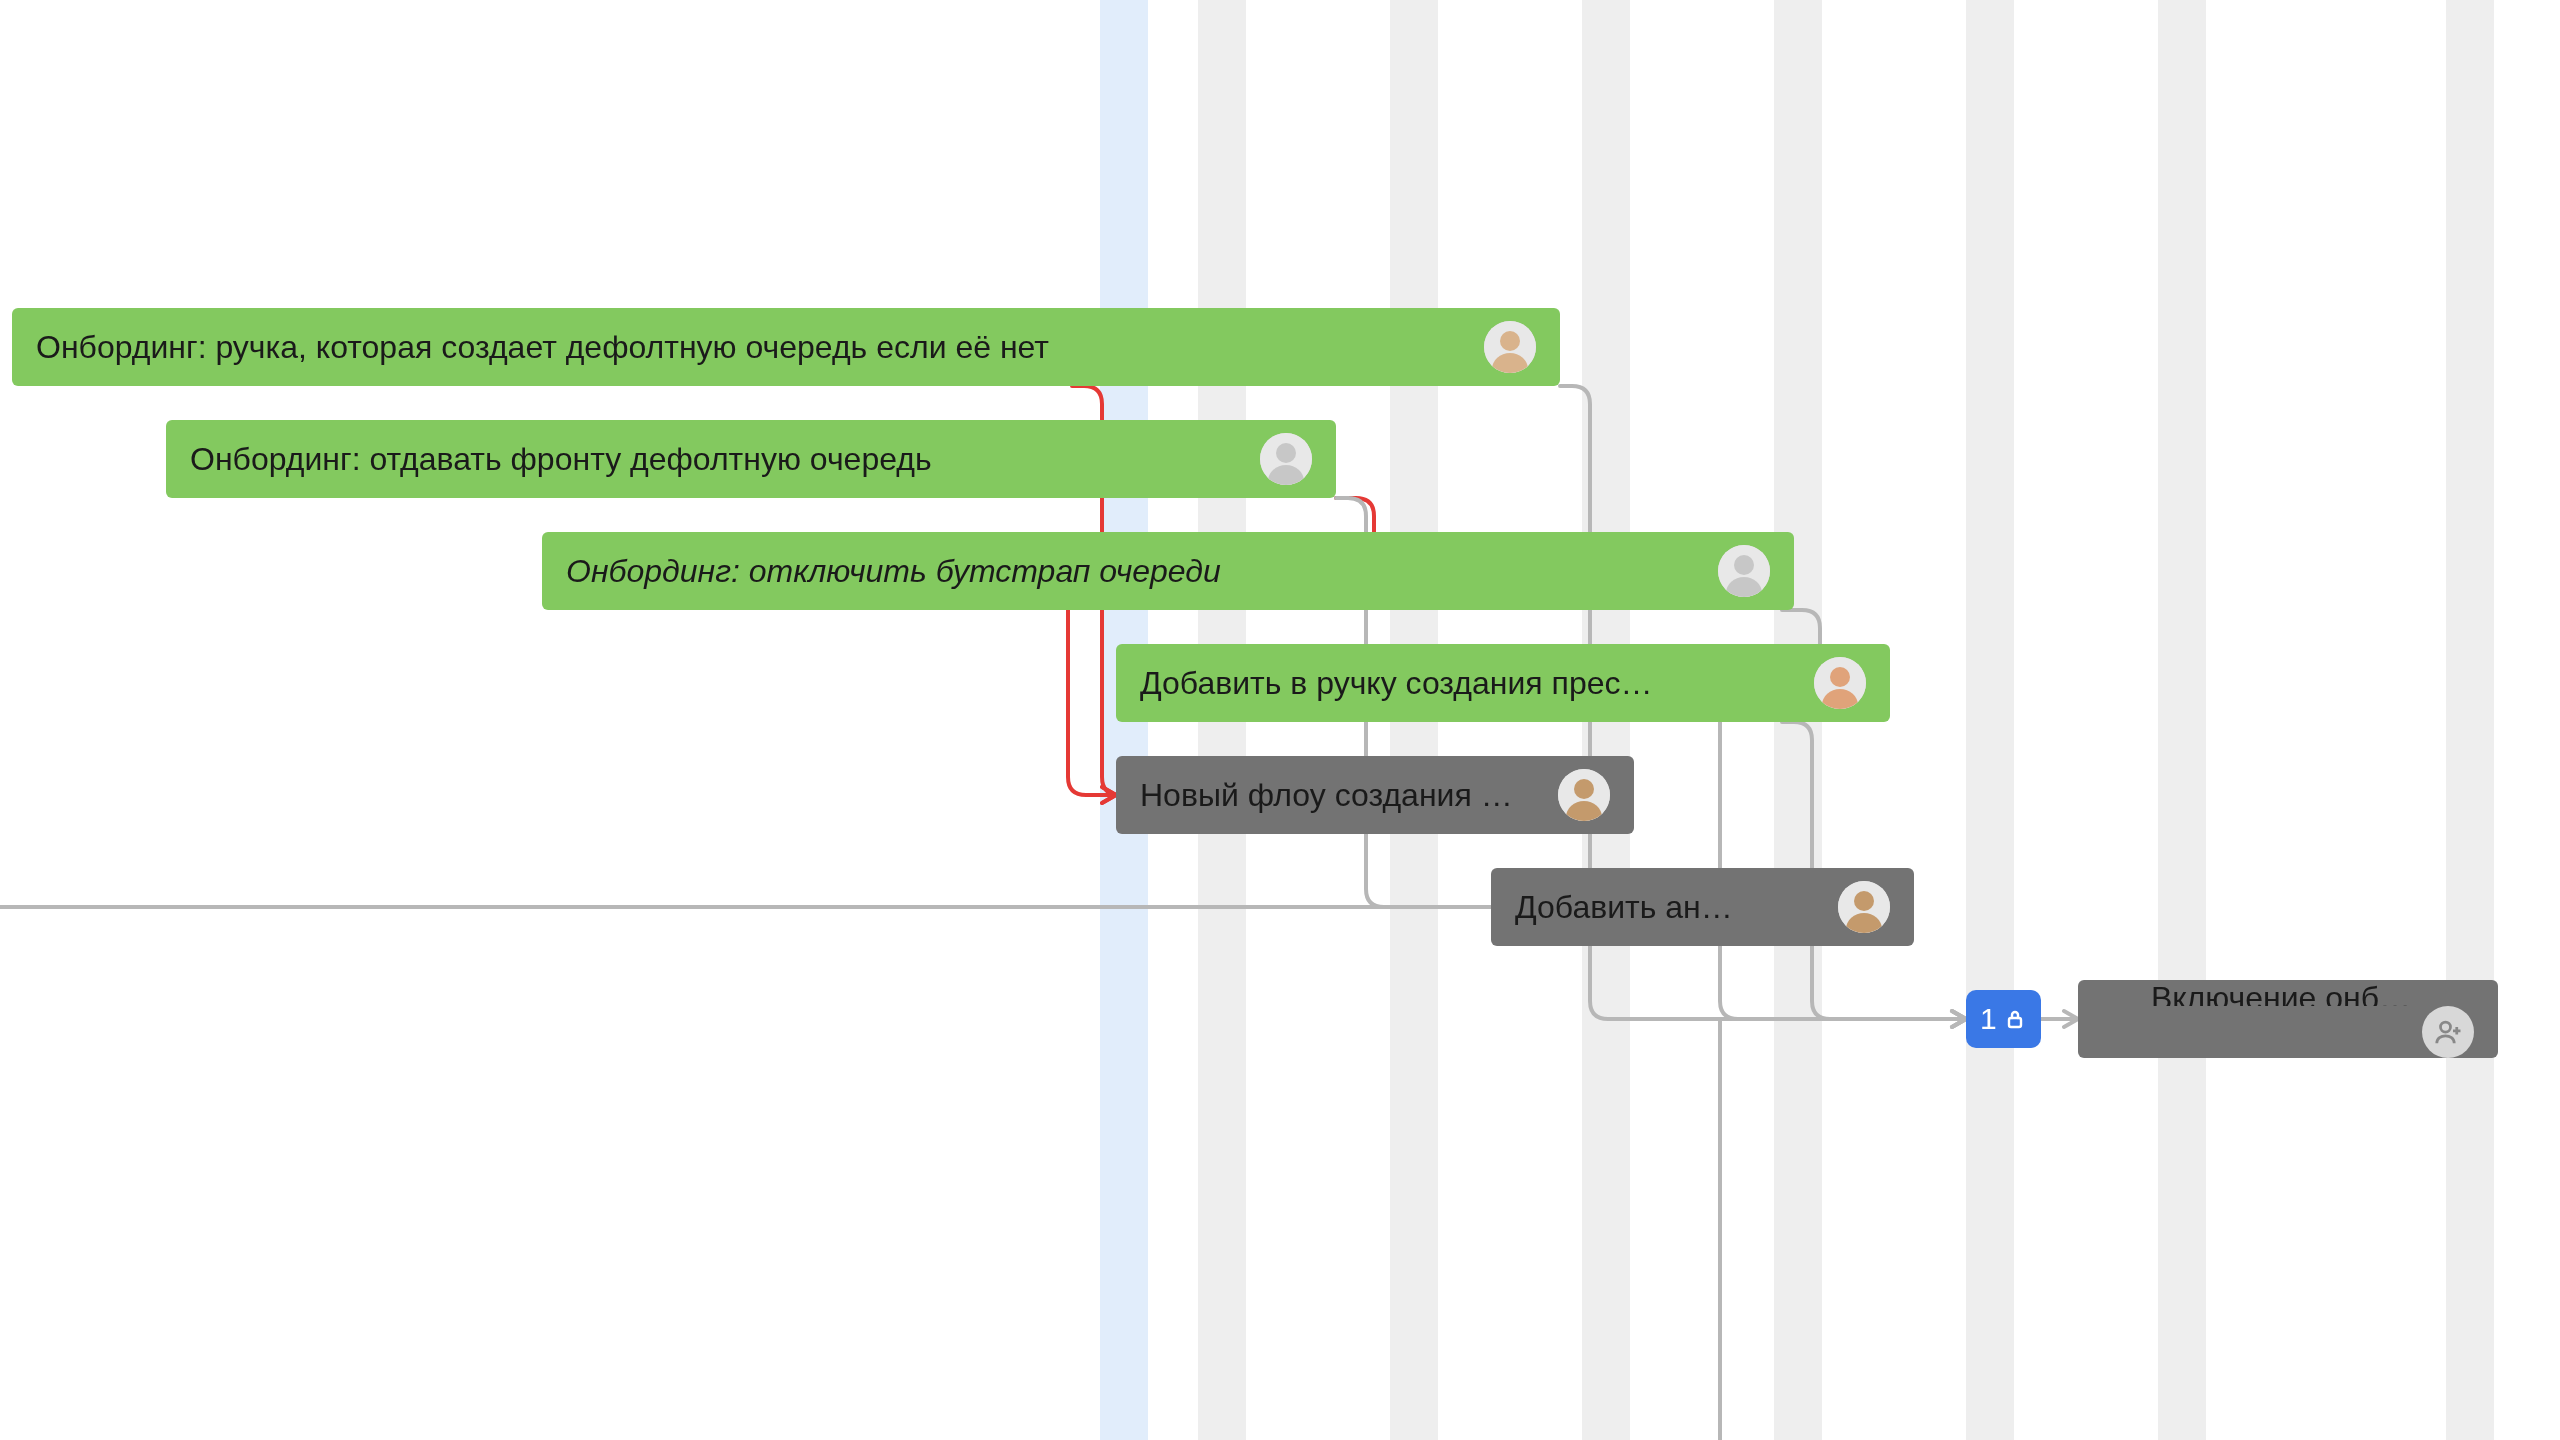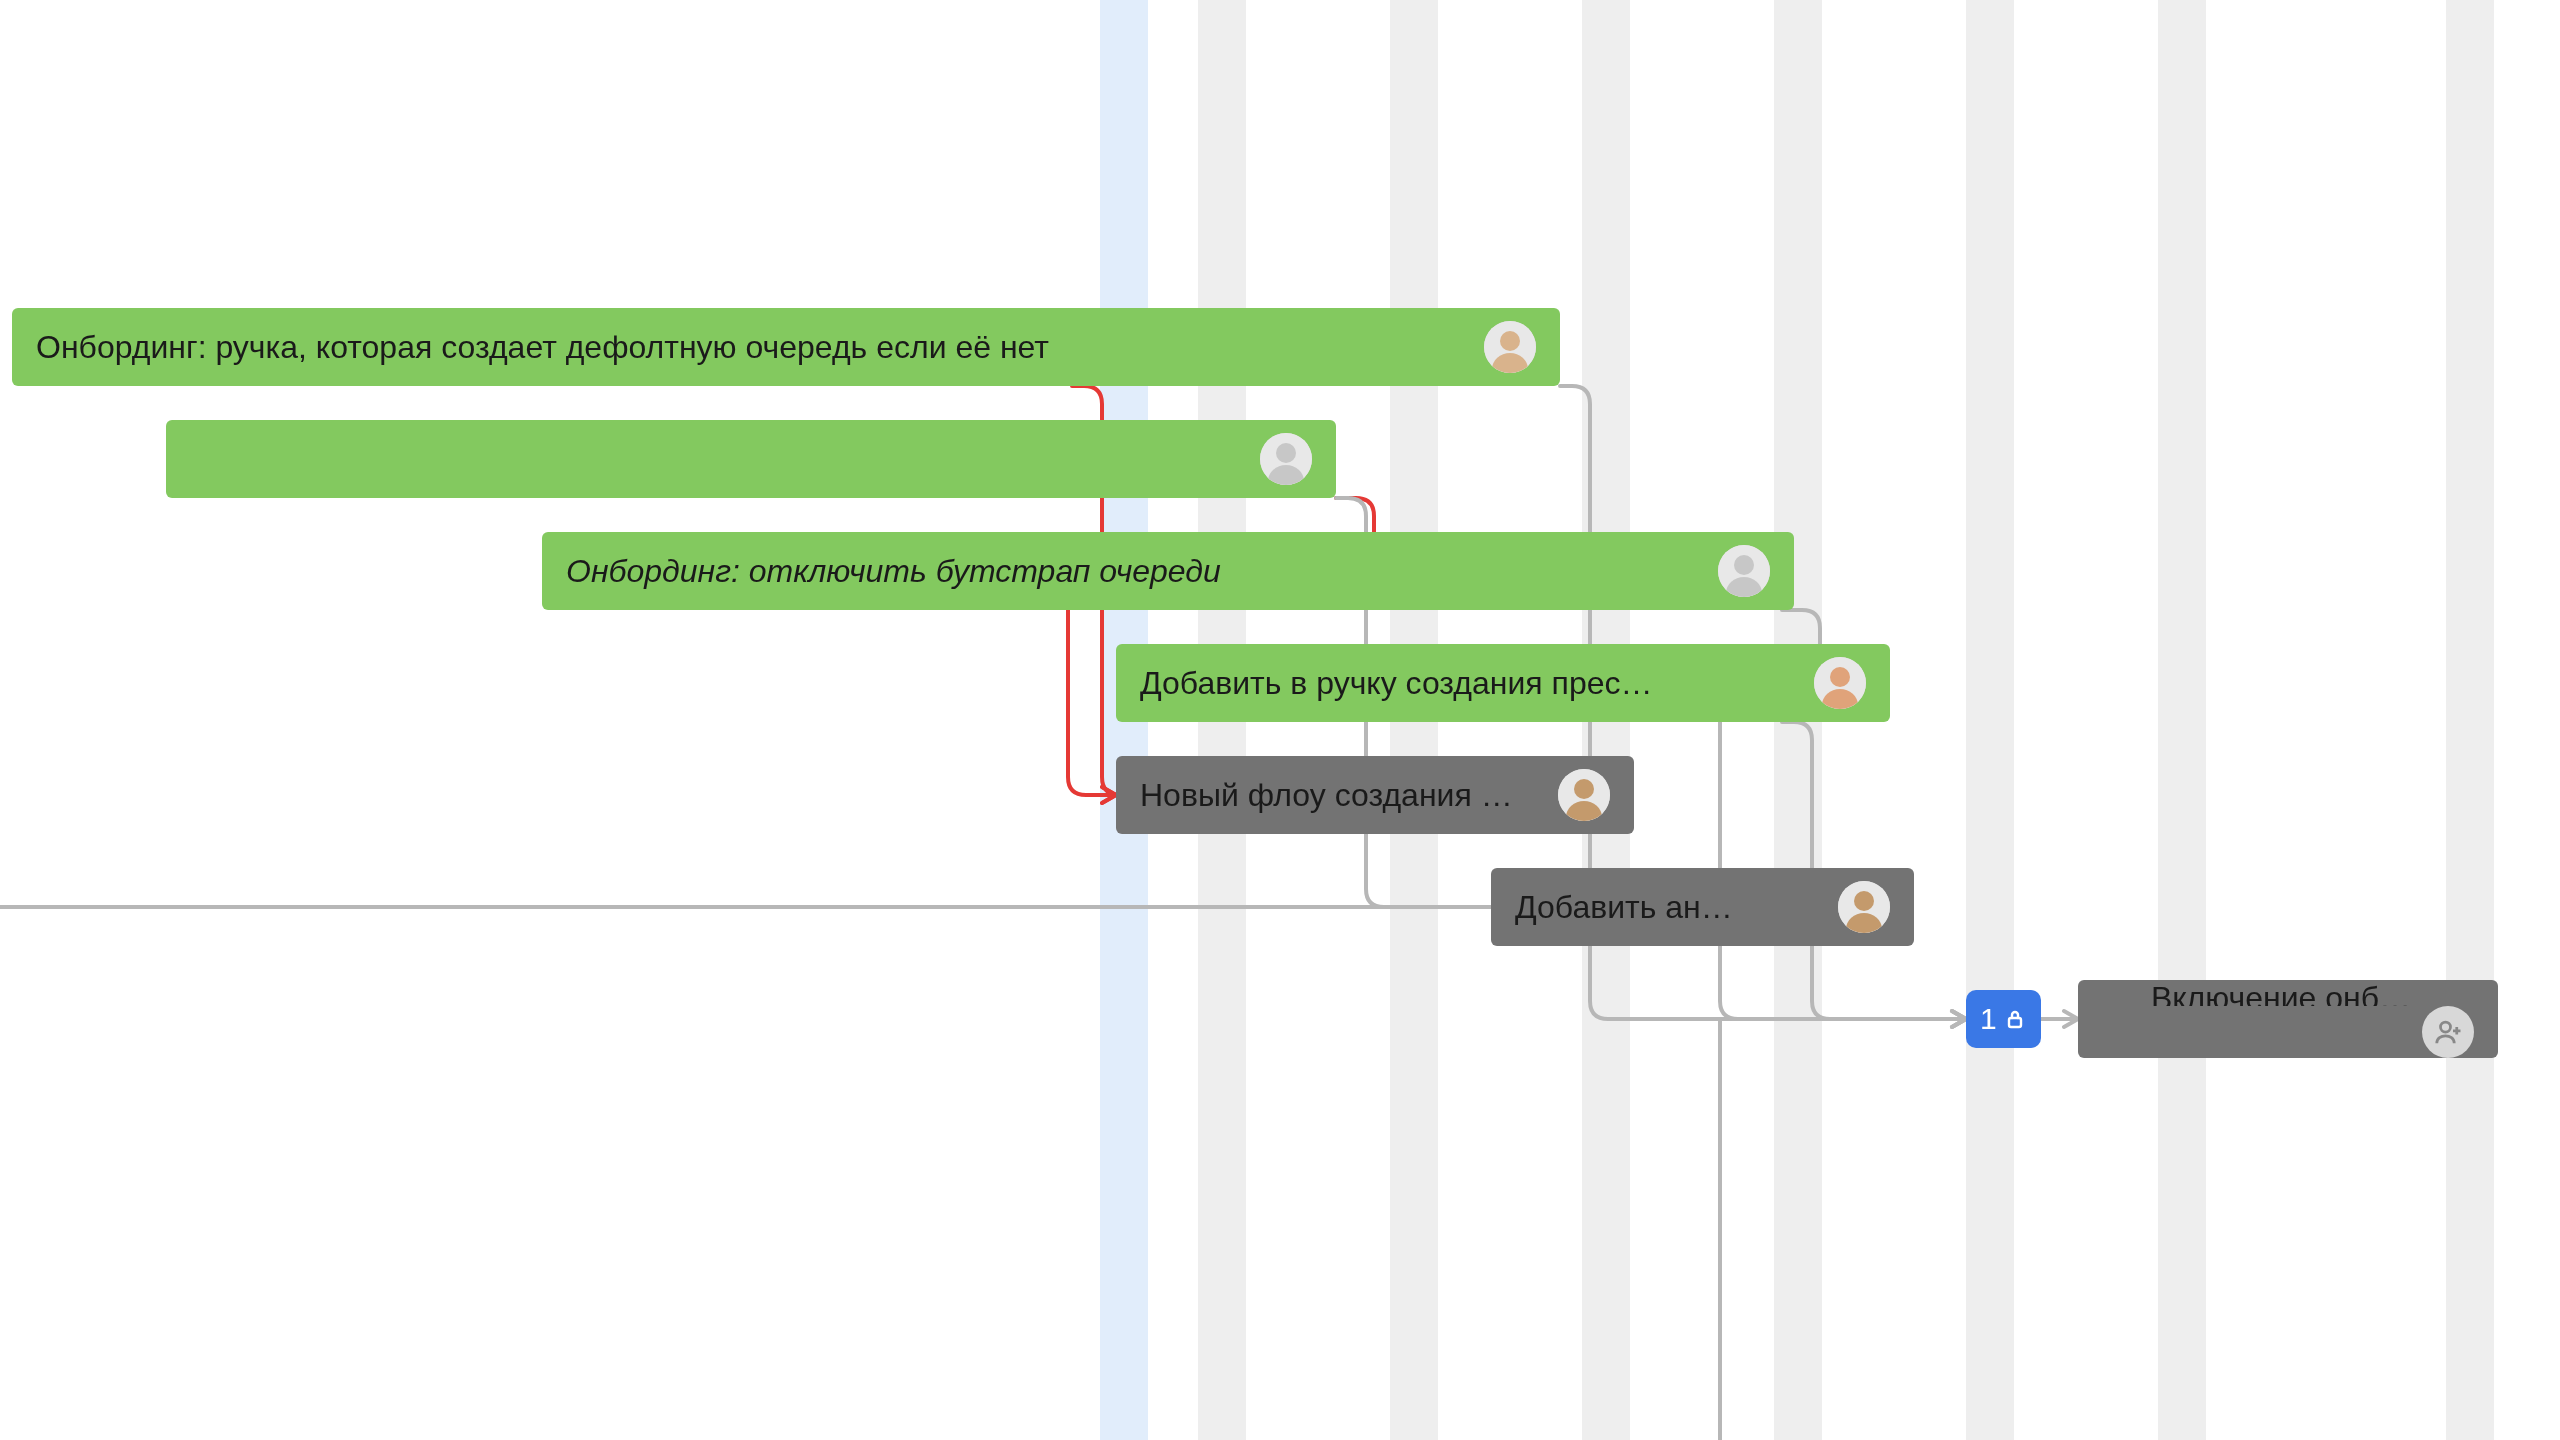--- a/index.html
+++ b/index.html
@@ -118,20 +118,21 @@
             </defs>
             <g clip-path="url(#cpuser1)">
               <rect width="52" height="52" fill="#e8e8e8"></rect>
               <circle cx="26" cy="20" r="10" fill="#d9b38c"></circle>
               <ellipse cx="26" cy="48" rx="18" ry="16" fill="#d9b38c"></ellipse>
             </g>
           </svg>
         </span>
       </div>
       <div class="task green" style="left: 166px; top: 420px; width: 1170px;">
+        <span class="label">Онбординг: отдавать фронту дефолтную очередь</span>
         <span class="avatar">
           <svg viewBox="0 0 52 52">
             <defs>
               <clipPath id="cpuser2">
                 <circle cx="26" cy="26" r="26"></circle>
               </clipPath>
             </defs>
             <g clip-path="url(#cpuser2)">
               <rect width="52" height="52" fill="#e8e8e8"></rect>
               <circle cx="26" cy="20" r="10" fill="#c7c7c7"></circle>

